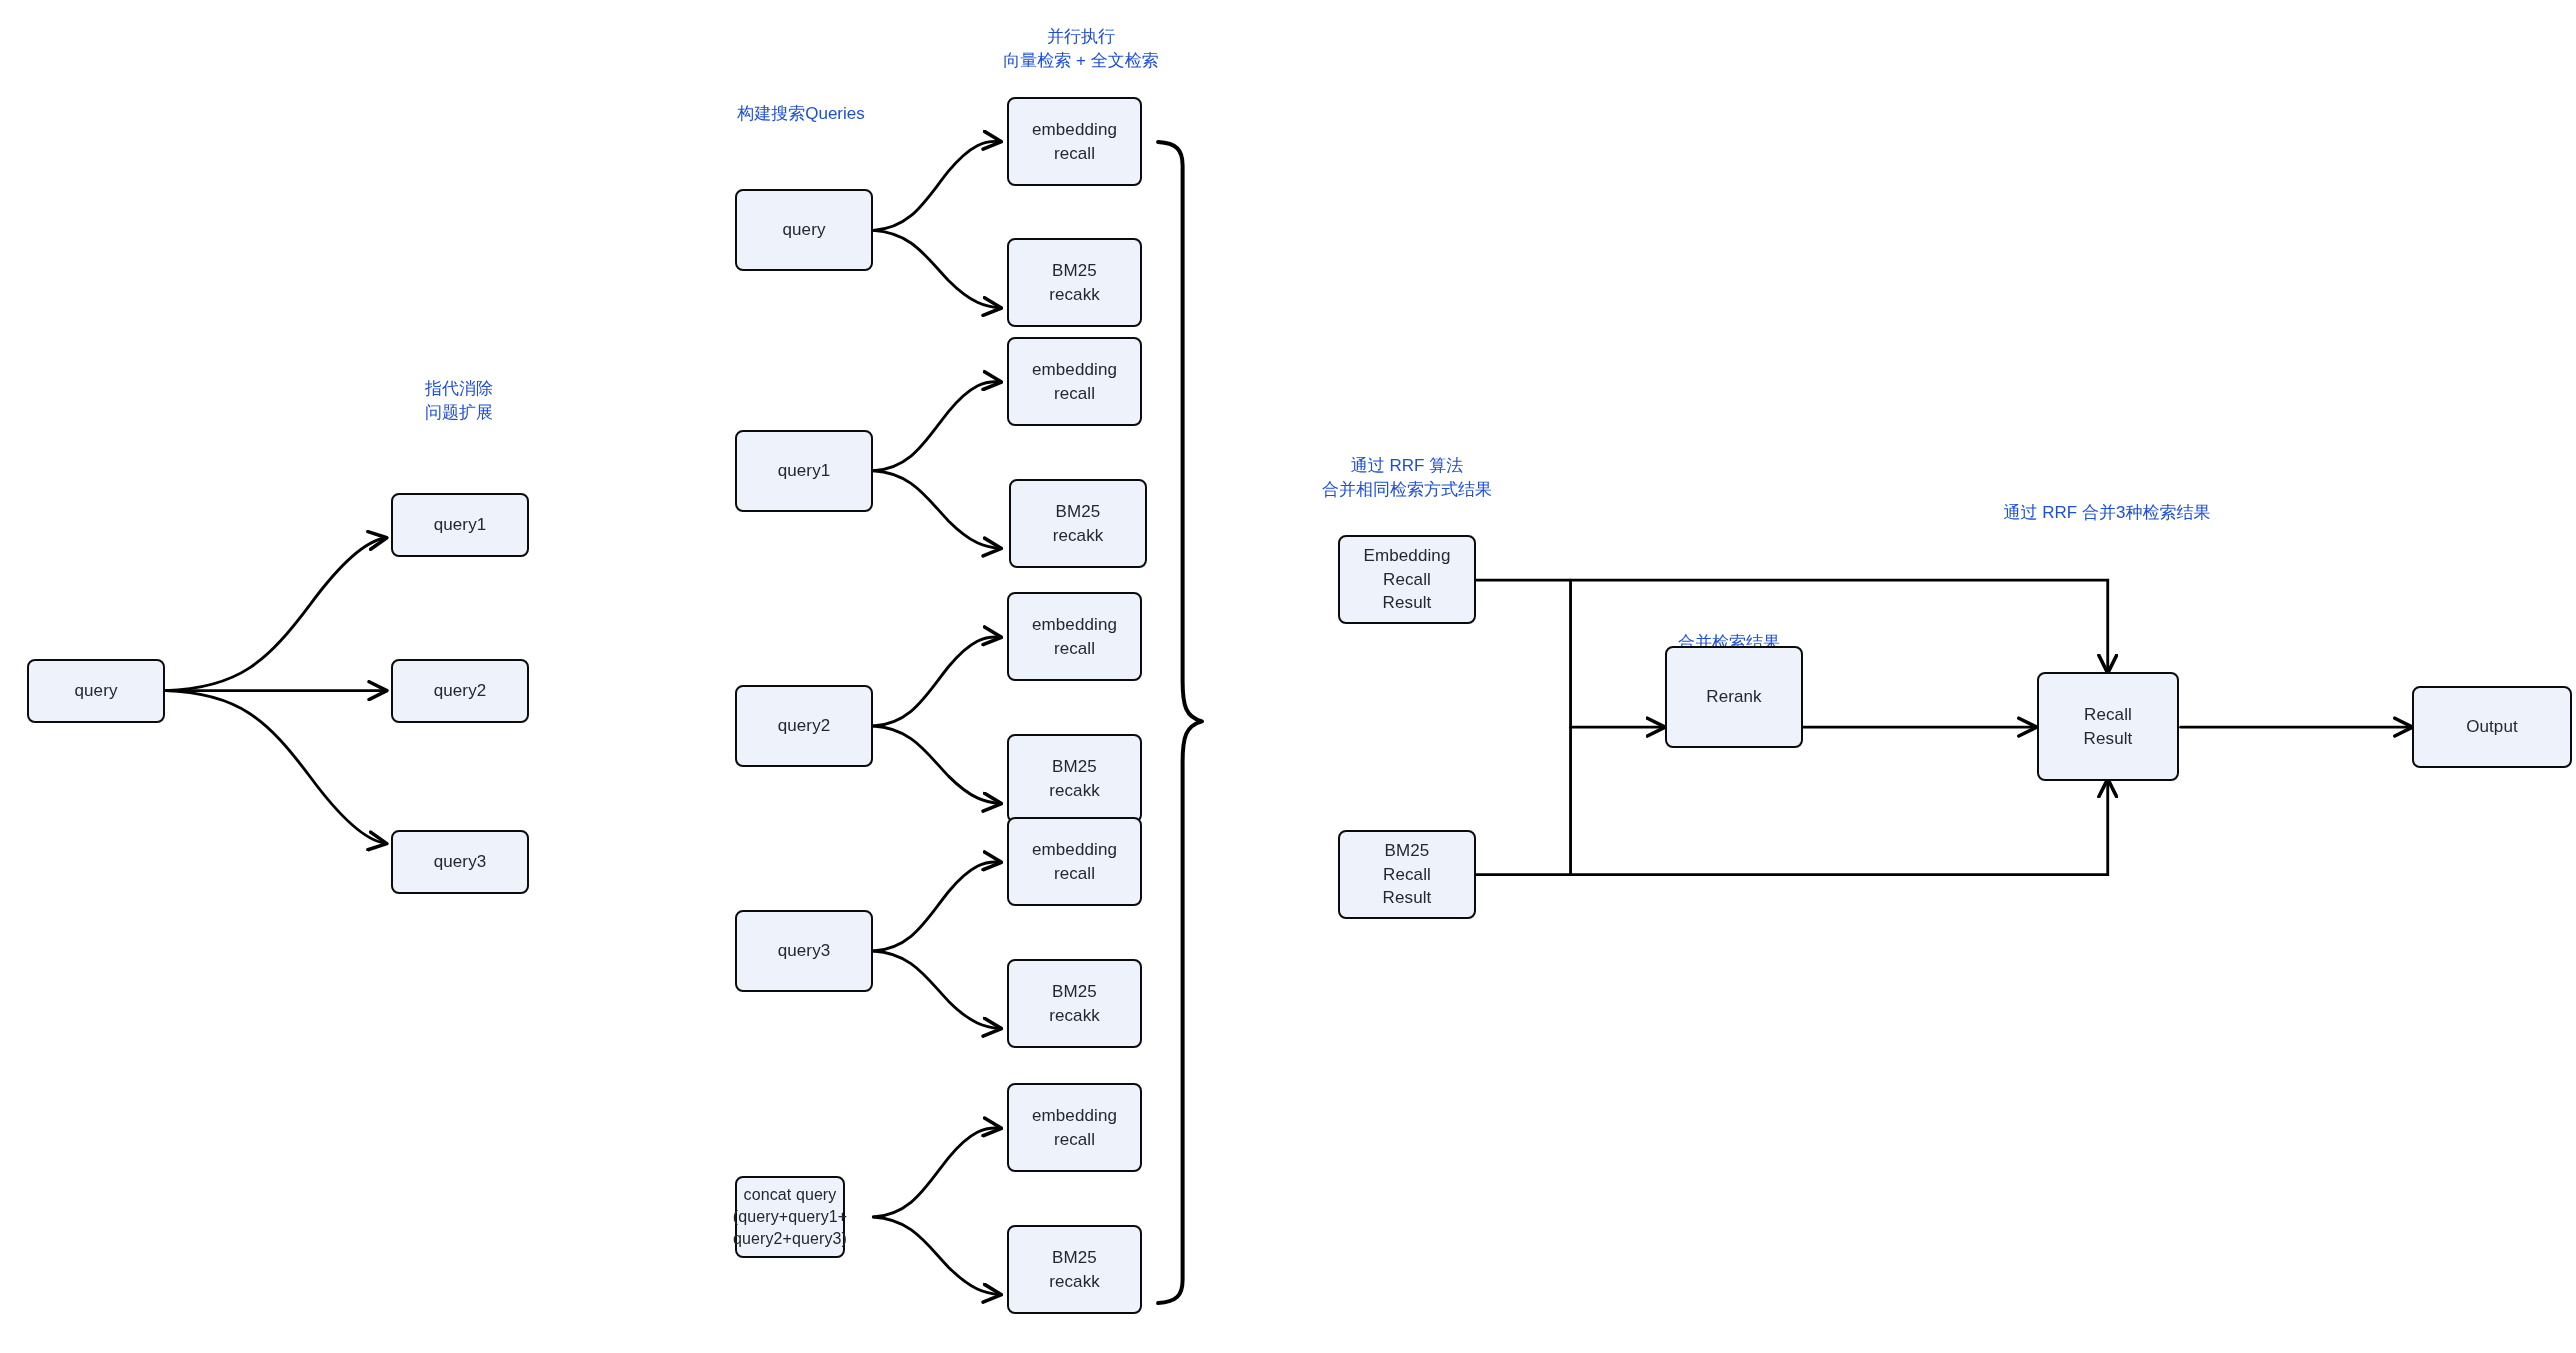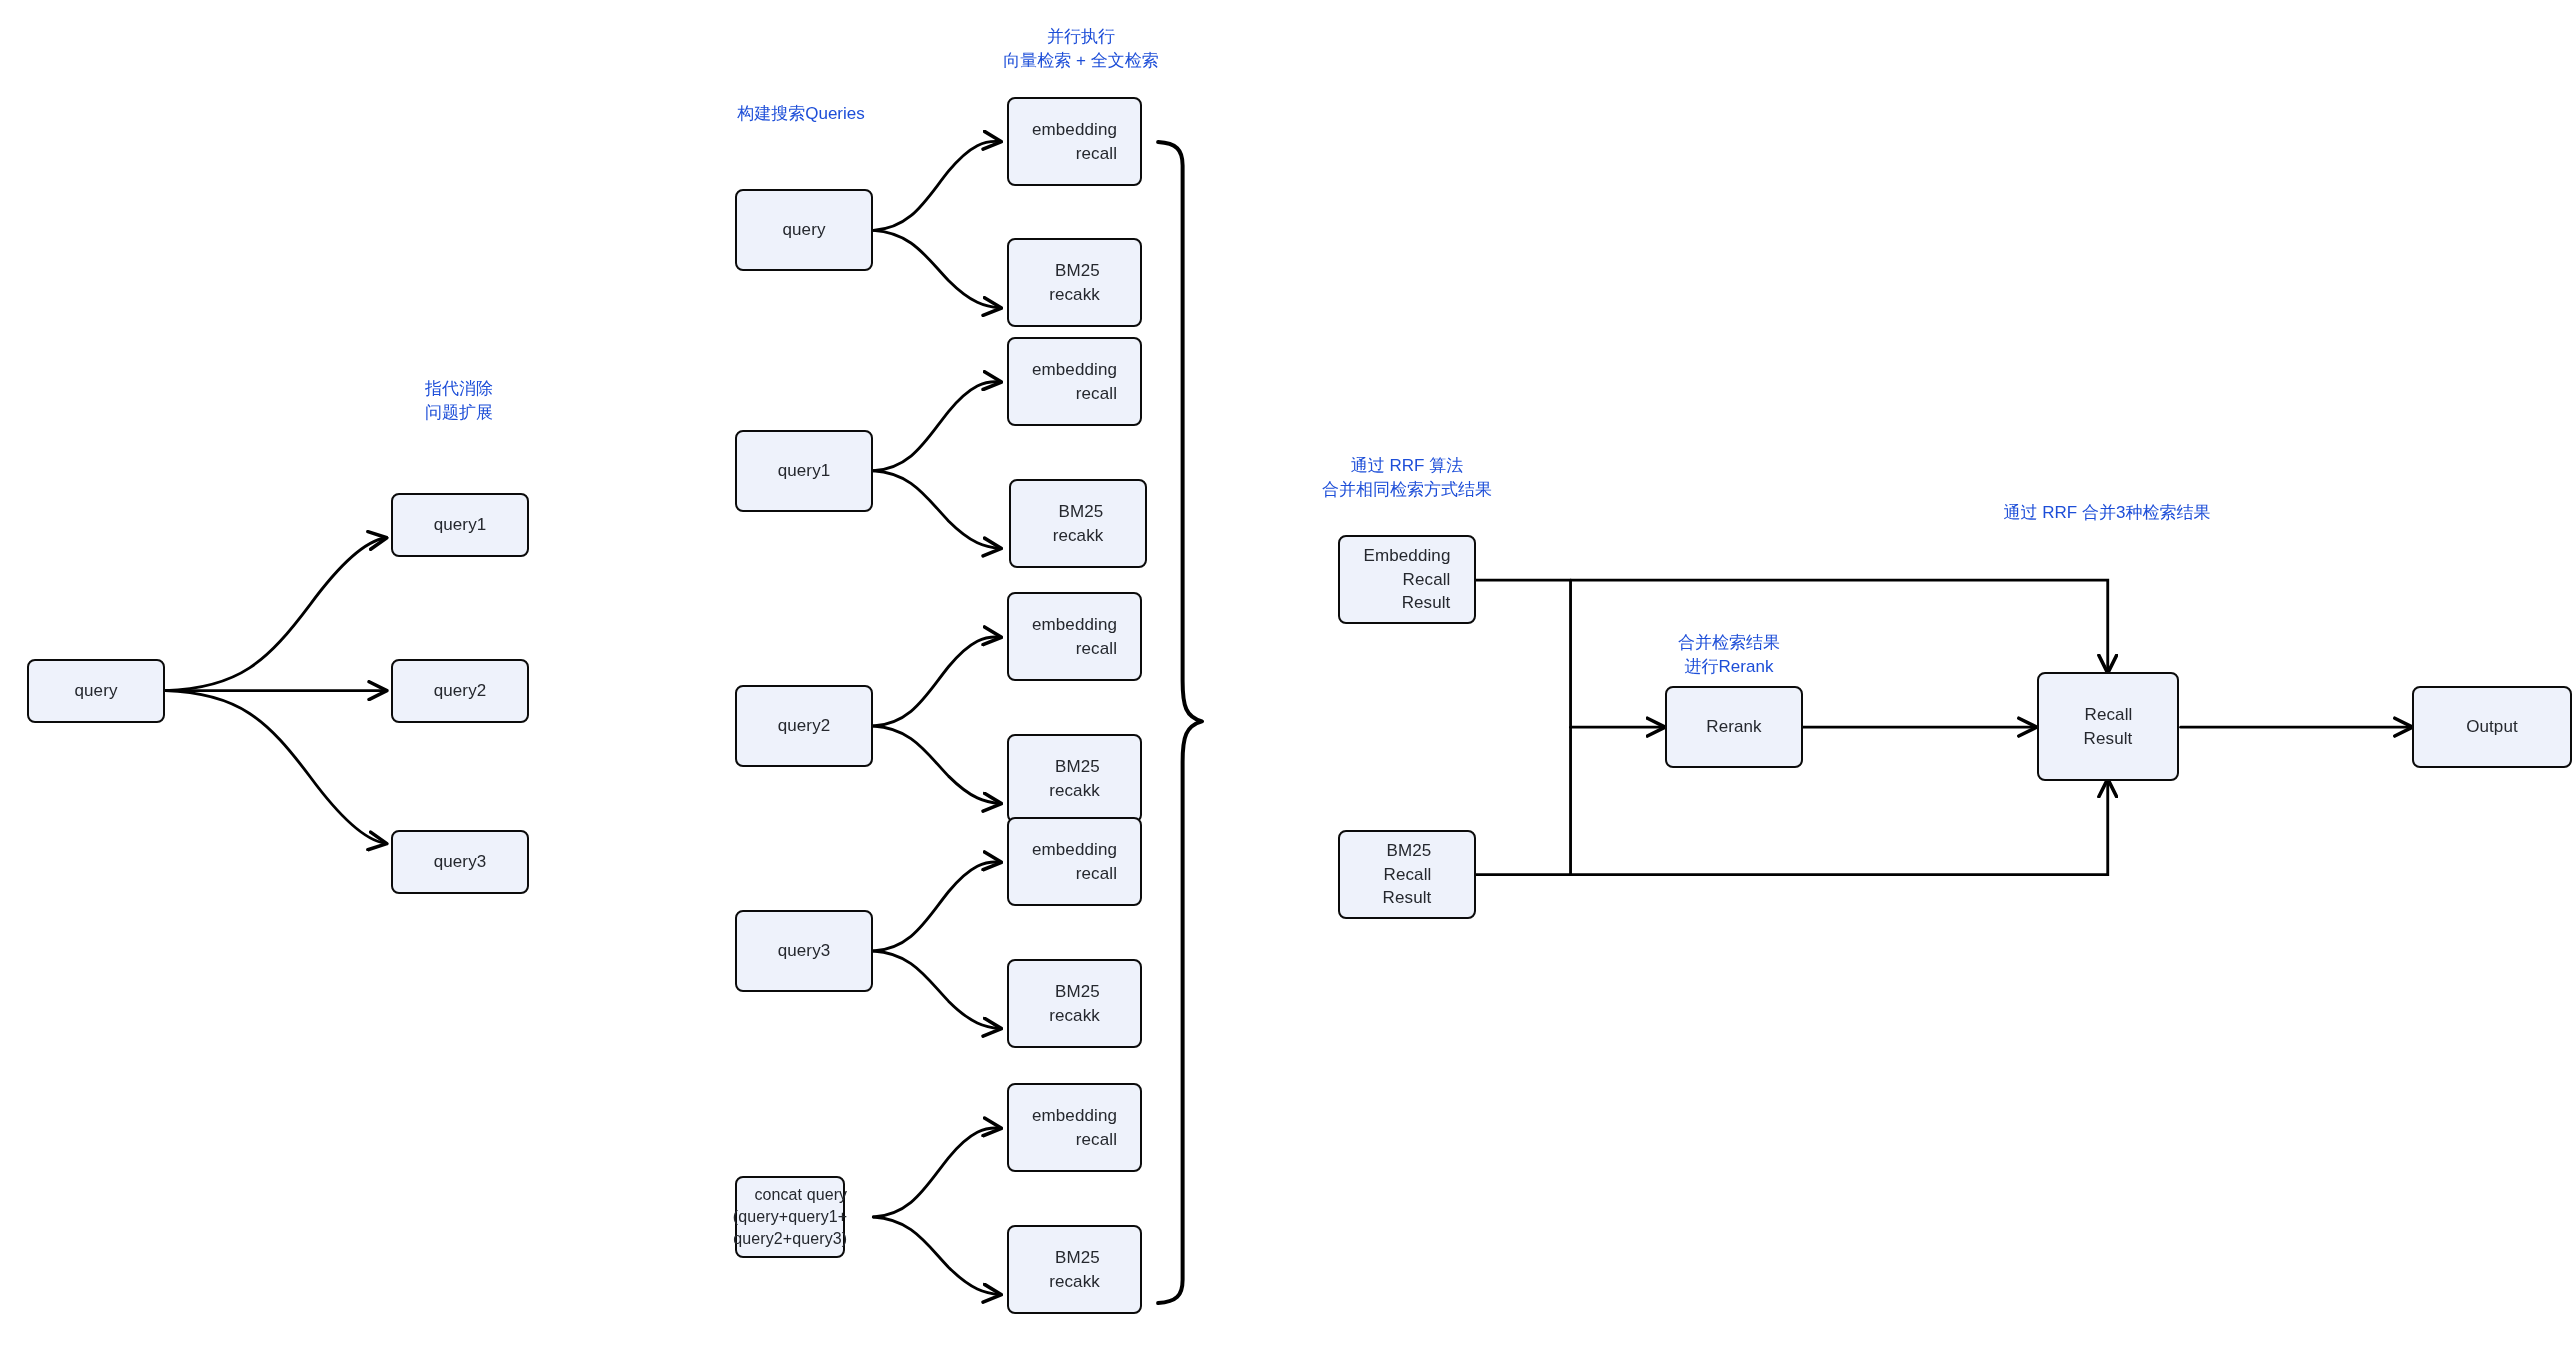--- a/index.html
+++ b/index.html
@@ -27,21 +27,21 @@
   }
   .node {
     position: absolute;
     box-sizing: border-box;
     background: #eef2fb;
     border: 2.3px solid #0b0b0b;
     border-radius: 8px;
     display: flex;
     align-items: center;
     justify-content: center;
-    text-align: right;
+    text-align: center;
     color: #25282e;
     font-size: 17px;
     line-height: 1.38;
     letter-spacing: 0.1px;
     white-space: pre-line;
     padding: 2.3px 4.6px;
   }
   .anno {
     position: absolute;
     color: #1d4ed8;
@@ -171,21 +171,21 @@
 recakk</div>
 
   <div class="node" style="left:1338px; top:535px; width:138px; height:89px;">Embedding
 Recall
 Result</div>
 
   <div class="node" style="left:1338px; top:830px; width:138px; height:89px;">BM25
 Recall
 Result</div>
 
-  <div class="node" style="left:1665px; top:686px; width:138px; height:82px;">Rerank</div>
+  <div class="node" style="left:1665px; top:646px; width:138px; height:102px;">Rerank</div>
 
   <div class="node" style="left:2037px; top:672px; width:142px; height:109px;">Recall
 Result</div>
 
   <div class="node" style="left:2412px; top:686px; width:160px; height:82px;">Output</div>
 
 </div>
 
 
 </body></html>

